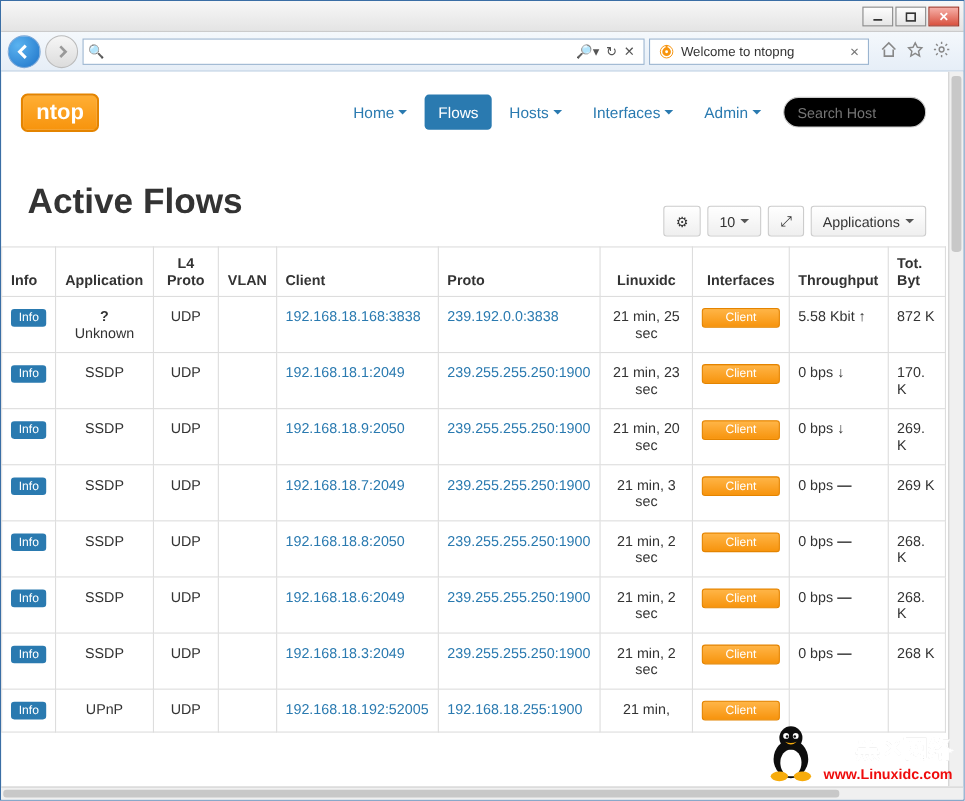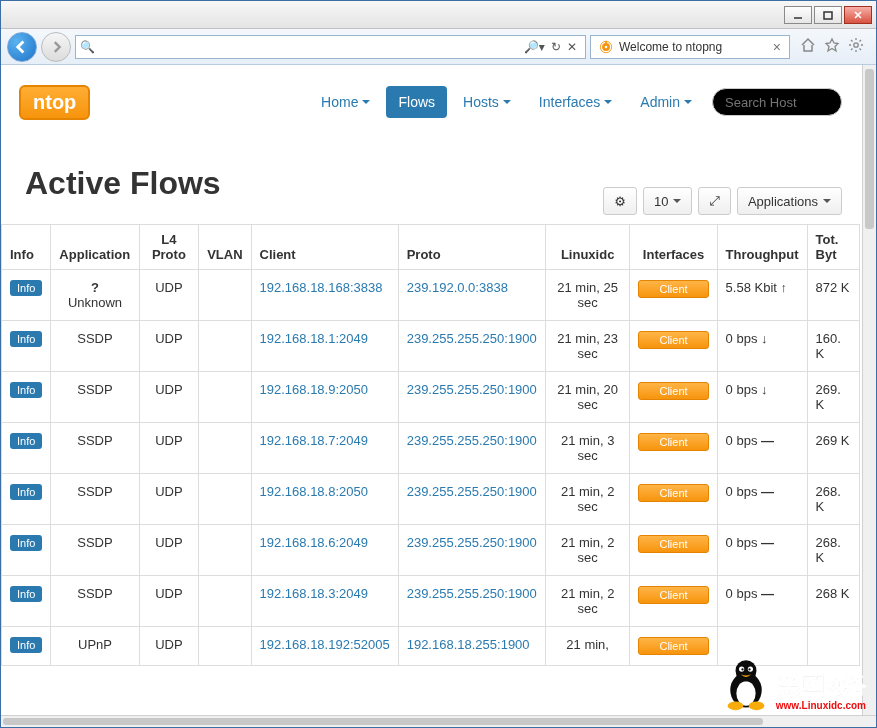--- a/index.html
+++ b/index.html
@@ -60,21 +60,21 @@
   .clientbtn { background:linear-gradient(#ffb547,#f7940d); color:#fff; padding:2px 20px; border-radius:3px; font-size:11px; display:inline-block; border:1px solid #e48400;}
   .qmark { display:inline-block; width:14px; font-weight:bold; color:#333;}
   .arrow { font-weight:bold; }
 
   .bottomscroll { position:absolute; left:0; right:0; bottom:0; height:12px; background:#f0f0f0; border-top:1px solid #d0d0d0;}
   .bottomscroll .thumb { position:absolute; top:2px; bottom:2px; left:2px; width:760px; background:#c8c8c8; border-radius:3px;}
 
   .watermark { position:absolute; right:10px; bottom:16px; display:flex; align-items:flex-end; gap:2px; opacity:0.95; pointer-events:none;}
   .wm-text { text-align:right; }
   .wm-text .cn { font-size:22px; font-weight:900; color:#000; -webkit-text-stroke:1px #fff; font-family:"Microsoft YaHei",sans-serif;margin-top:46px;}
-  .wm-text .url { font-size:10px; font-weight:bold; color:#e00; }
+  .wm-text .url { font-size:13px; font-weight:bold; color:#e00; }
   .peng { width:56px; height:56px; }
 </style>
 </head>
 <body>
 
 <div class="win">
 
   <div class="titlebar">
     <div class="tbtn">
         <svg viewBox="0 0 10 10">
@@ -226,21 +226,21 @@
               <tr>
                 <td><span class="infobtn">Info</span></td>
                 <td class="center"><span>SSDP</span></td>
                 <td class="center"><span>UDP</span></td>
                 <td><span></span></td>
                 <td><span class="link">192.168.18.1:2049</span></td>
                 <td><span class="link">239.255.255.250:1900</span></td>
                 <td class="center"><span>21 min, 23 sec</span></td>
                 <td class="center"><span class="clientbtn">Client</span></td>
                 <td class="right"><span>0 bps</span> <span class="arrow">↓</span></td>
-                <td class="right"><span>160. K</span></td>
+                <td class="right"><span>170. K</span></td>
               </tr>
               <tr>
                 <td><span class="infobtn">Info</span></td>
                 <td class="center"><span>SSDP</span></td>
                 <td class="center"><span>UDP</span></td>
                 <td><span></span></td>
                 <td><span class="link">192.168.18.9:2050</span></td>
                 <td><span class="link">239.255.255.250:1900</span></td>
                 <td class="center"><span>21 min, 20 sec</span></td>
                 <td class="center"><span class="clientbtn">Client</span></td>

